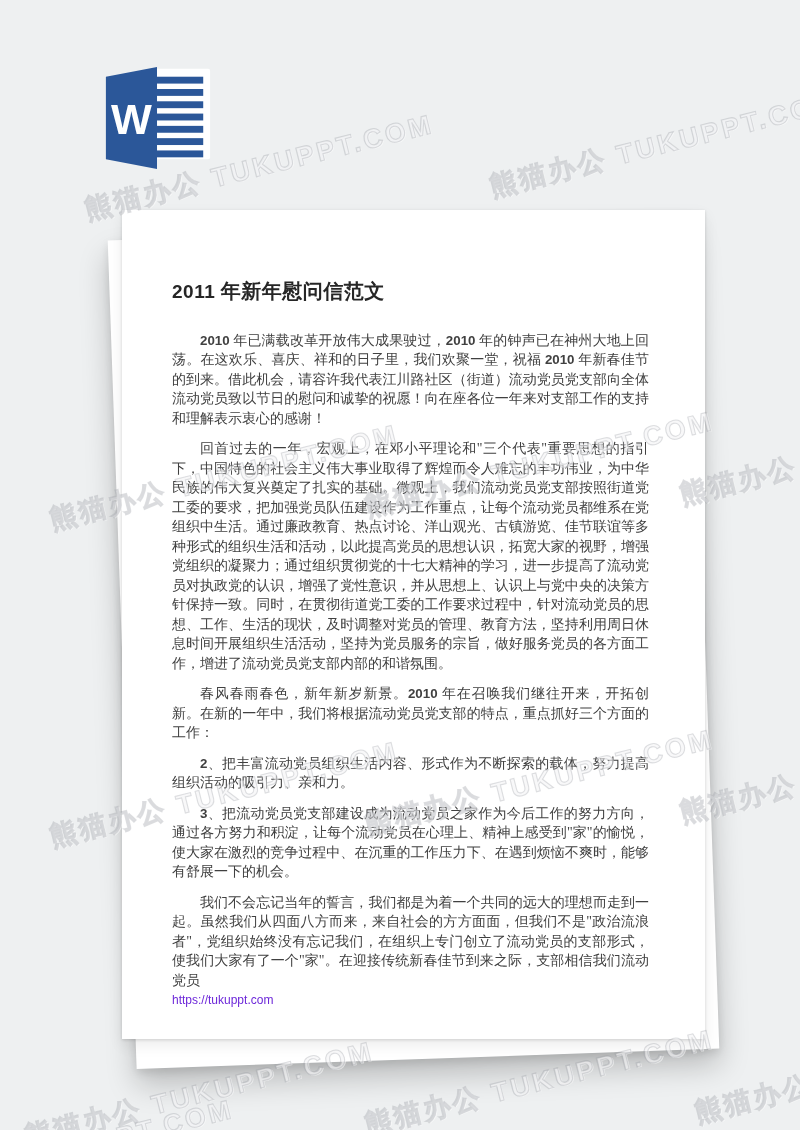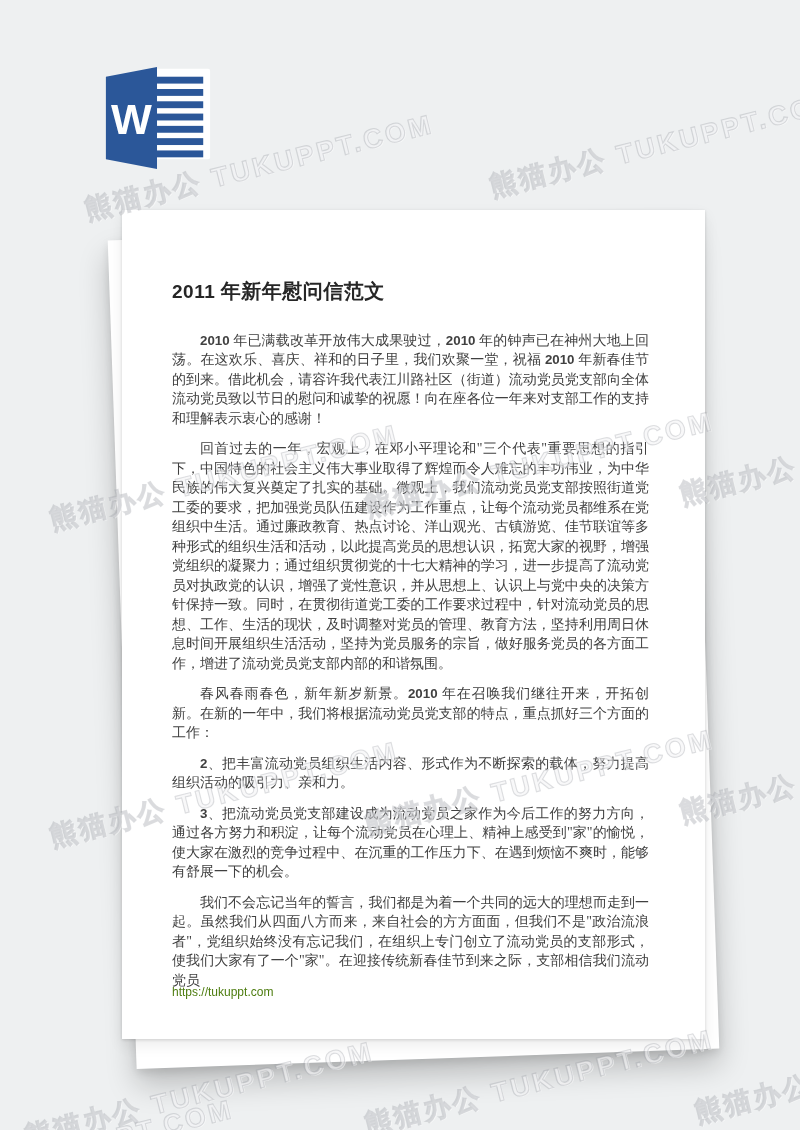--- a/index.html
+++ b/index.html
@@ -69,23 +69,23 @@
     color:#404040;
     text-align: justify;
     text-indent: 2em;
   }
   .doc-body .num, .doc-title .num {
     font-family:"Liberation Sans", sans-serif;
     font-weight:bold;
     font-size:0.95em;
   }
   .doc-footer {
-    position:absolute; left:50px; bottom:40px;
+    position:absolute; left:50px; bottom:32px;
     font: 12px "Liberation Sans", sans-serif;
-    color:#4d7c0f;
+    color:#6d28d9;
   }
 </style>
 </head>
 <body>
 
 <div class="canvas">
 
   <div class="page back"></div>
 
   <div class="page main">

